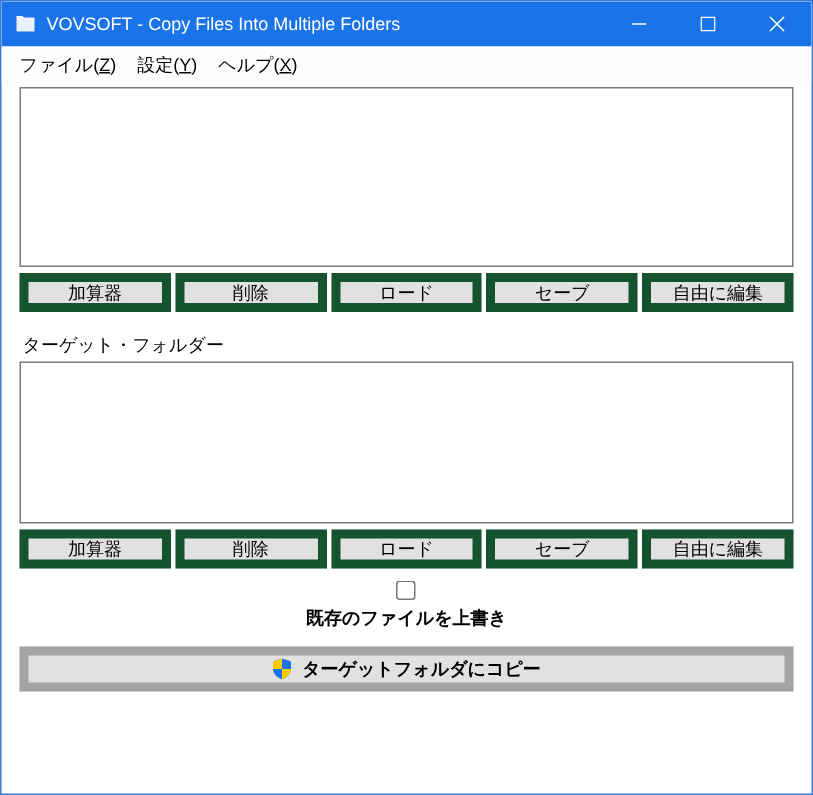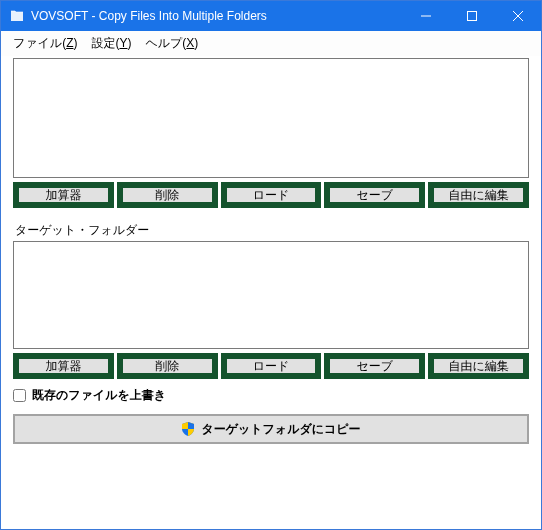--- a/index.html
+++ b/index.html
@@ -99,34 +99,35 @@
     align-items: center;
     justify-content: center;
     font-size: 12px;
     cursor: default;
   }
   .checkbox-row {
     display: flex;
     align-items: center;
     gap: 4px;
     margin: 2px 0 10px 0;
+    flex-direction: column;
   }
   .checkbox-row input {
     width: 13px;
     height: 13px;
     margin:0 2px 0 0;
   }
   .checkbox-row label {
     font-weight: bold;
     font-size: 12px;
   }
   .big-button {
     width: 100%;
     height: 30px;
-    border: 2px solid #a3a3a3;
+    border: 6px solid #a3a3a3;
     background: #e1e1e1;
     display: flex;
     align-items: center;
     justify-content: center;
     gap: 6px;
     font-weight: bold;
     font-size: 12px;
     cursor: default;
   }
   .shield-icon {

